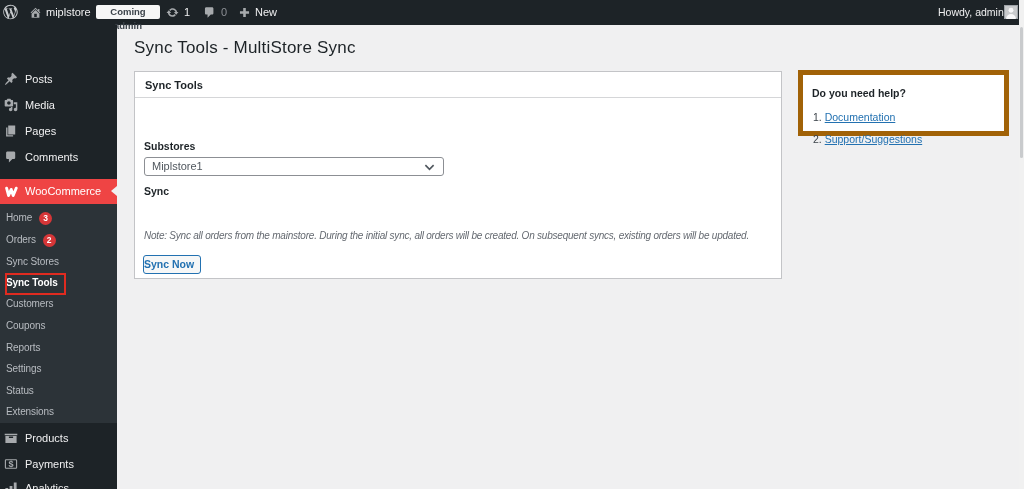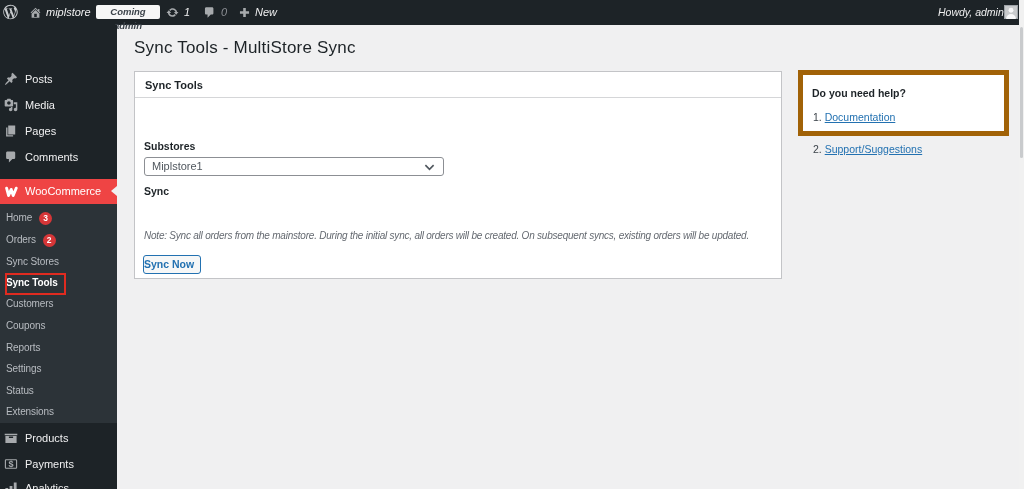--- a/index.html
+++ b/index.html
@@ -1,20 +1,20 @@
 <!DOCTYPE html>
 <html><head>
 <meta charset="utf-8">
 <style>
 * { margin:0; padding:0; box-sizing:border-box; }
 html,body { width:1024px; height:489px; overflow:hidden; }
 body { position:relative; background:#f0f0f1; font-family:"Liberation Sans", sans-serif; }
 .abs { position:absolute; }
 
-#adminbar { left:0; top:0; width:1019px; height:25px; background:#1d2327; color:#f0f0f1;font-style:italic; }
+#adminbar { left:0; top:0; width:1019px; height:25px; background:#1d2327; color:#f0f0f1; }
 #adminbar .txt { font-size:11px; line-height:25px; }
 
 #sidebar { left:0; top:25px; width:117px; height:464px; background:#1d2327; }
 #submenu-bg { left:0; top:179px; width:117px; height:219px; background:#2c3338; }
 .mitem { position:absolute; left:0; width:117px; height:26px; color:#f0f0f1; font-size:11px; line-height:26px; }
 .mitem .lbl { position:absolute; left:25px; top:0; }
 .mitem svg { position:absolute; left:4px; top:6px; }
 .smitem { position:absolute; left:6px; color:#b8bcc1; font-size:10px; letter-spacing:-0.1px; line-height:14px; }
 .badge { display:inline-block; background:#d63638; color:#fff; border-radius:50%; width:13px; height:13px; font-size:8.5px; line-height:13px; text-align:center; vertical-align:middle; margin-left:4px; font-weight:bold; }
 
@@ -26,21 +26,21 @@
 #box1 .hdr { position:absolute; left:0; top:0; width:100%; height:26px; border-bottom:1px solid #d5d6d8; font-size:11px; font-weight:bold; color:#1d2327; line-height:26px; padding-left:10px; }
 #tabrow { left:0; top:26px; width:646px; height:30px; background:#e9e9ea; }
 #tab1 { left:0; top:0; width:76px; height:30px; background:#fff; border-bottom:3px solid #2271b1; font-size:10.5px; font-weight:bold; color:#1d2327; line-height:27px; text-align:center; }
 label.f { position:absolute; font-size:10.5px; font-weight:bold; color:#1d2327; }
 .sel { position:absolute; background:#fff; border:1px solid #8c8f94; border-radius:3px; font-size:11px; color:#50575e; line-height:16px; padding-left:7px; }
 #note { left:9px; top:158px; font-size:10px; font-style:italic; color:#646970; white-space:nowrap; letter-spacing:-0.22px; }
 #syncbtn { left:8px; top:183px; width:58px; height:19px; background:#f6f7f7; border:1px solid #2271b1; border-radius:3px; color:#2271b1; font-size:10.5px; font-weight:bold; line-height:17px; }
 #helpbox { left:798px; top:70px; width:211px; height:66px; background:#fff; border:5px solid #a16207; }
 #helpbox .ht { position:absolute; left:9px; top:12px; font-size:10.5px; font-weight:bold; color:#1d2327; }
 #helpbox ol { position:absolute; left:10px; top:36px; list-style:none; font-size:10.5px; color:#3c434a; }
-#helpbox ol li { margin-bottom:20px; }
+#helpbox ol li { margin-bottom:10px; }
 #helpbox a { color:#2271b1; text-decoration:underline; }
 
 #sbtrack { left:1019px; top:0; width:5px; height:489px; background:#f1f1f1; }
 #sbthumb { left:1019.5px; top:27px; width:3.5px; height:131px; background:#c9cbcd; border-radius:2px; }
 .chev { position:absolute; }
 </style>
 </head>
 <body>
 
 <div id="adminbar" class="abs">

